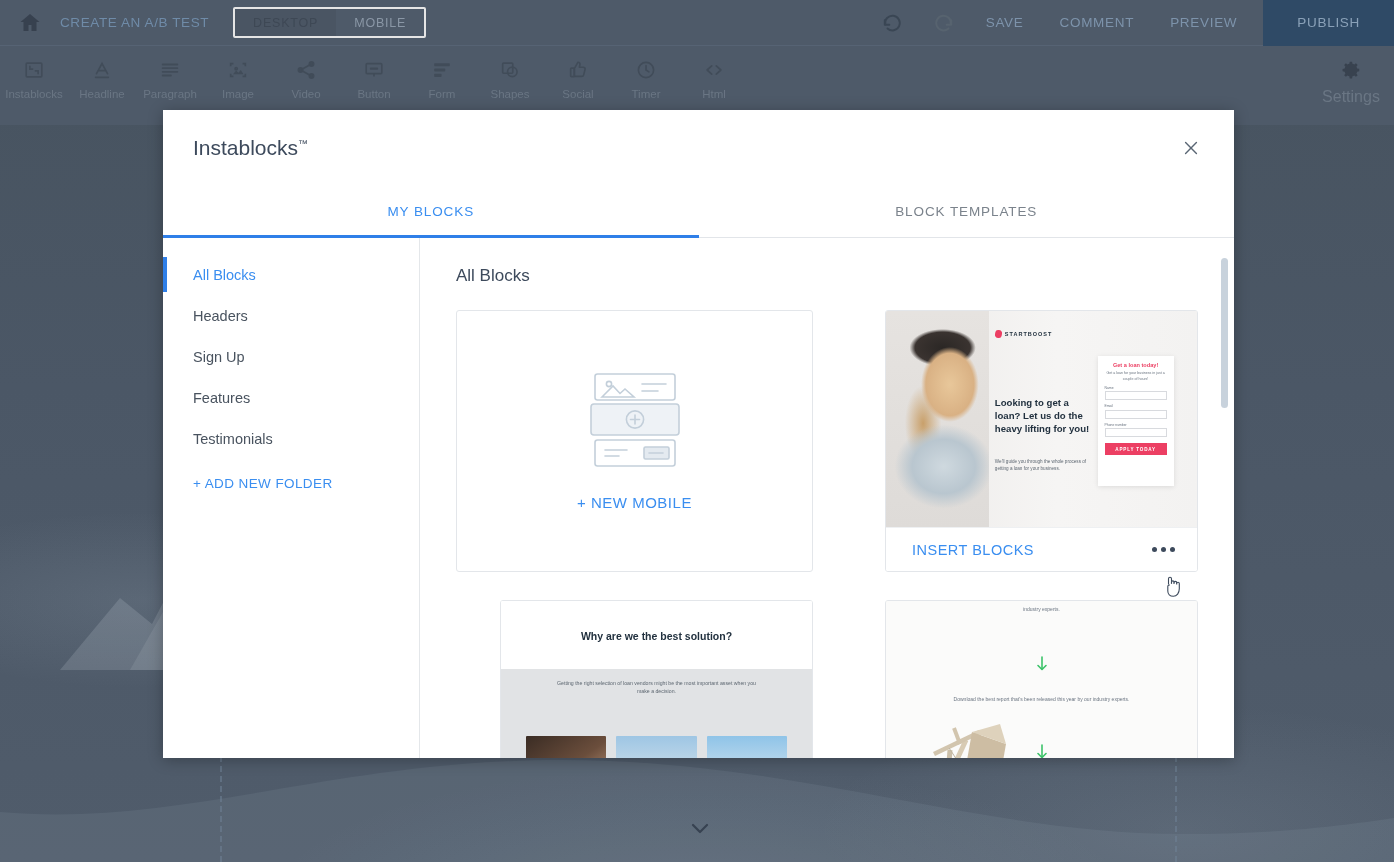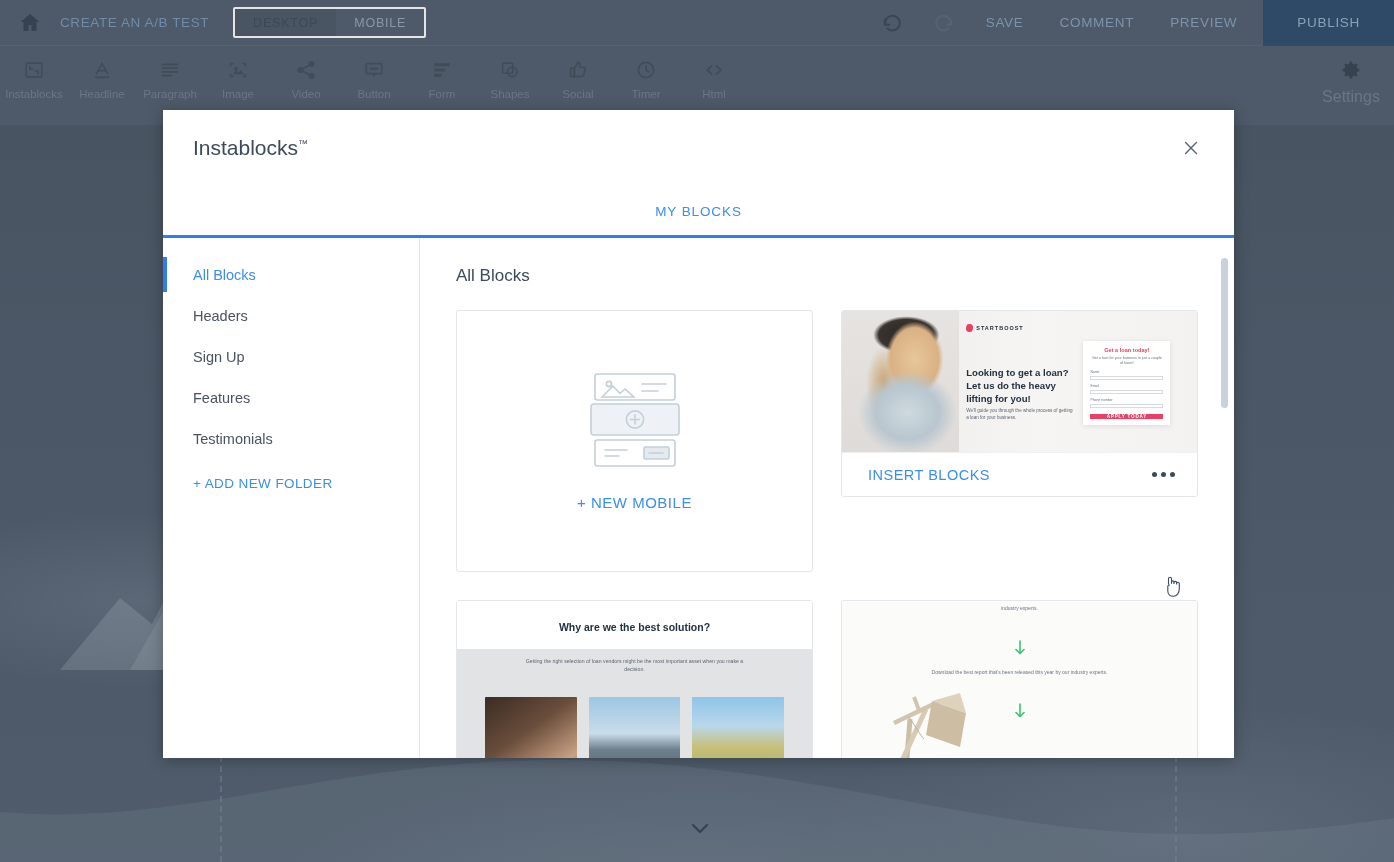--- a/index.html
+++ b/index.html
@@ -175,21 +175,21 @@
   .card.new-block {
     height: 262px; display: flex; flex-direction: column;
     align-items: center; justify-content: center; gap: 22px;
   }
   .new-block-glyph { width: 96px; height: 100px; }
   .new-block-label {
     font-size: 15px; letter-spacing: .5px; color: #3a8ef0; font-weight: 500;
     cursor: pointer;
   }
 
-  .card.preview { height: 187px; display: flex; flex-direction: column; }
+  .card.preview { height: 262px; display: flex; flex-direction: column; margin-left: 44px; }
   .thumb { flex: 1; position: relative; overflow: hidden; background: #f3f3f1; }
   .card-foot {
     height: 44px; flex: 0 0 44px; display: flex; align-items: center;
     padding: 0 22px 0 26px; border-top: 1px solid #eef0f2; background:#fff;
   }
   .insert-label {
     font-size: 14.5px; letter-spacing: .5px; color: #3a8ef0; font-weight: 500;
     cursor: pointer;
   }
   .dots { margin-left: auto; display: flex; gap: 4px; cursor: pointer; }
@@ -446,20 +446,21 @@
       </div>
       <div class="close-btn">
         <svg width="20" height="20" viewBox="0 0 24 24" fill="none" stroke="currentColor" stroke-width="1.7" stroke-linecap="round">
           <path d="M5.5 5.5 18.5 18.5M18.5 5.5 5.5 18.5"></path>
         </svg>
       </div>
     </div>
 
     <div class="modal-tabs">
       <div class="tab active">MY BLOCKS</div>
+      <div class="tab">BLOCK TEMPLATES</div>
     </div>
 
     <div class="modal-body">
 
       <div class="modal-side">
         <div class="side-item active">All Blocks</div>
         <div class="side-item">Headers</div>
         <div class="side-item">Sign Up</div>
         <div class="side-item">Features</div>
         <div class="side-item">Testimonials</div>

